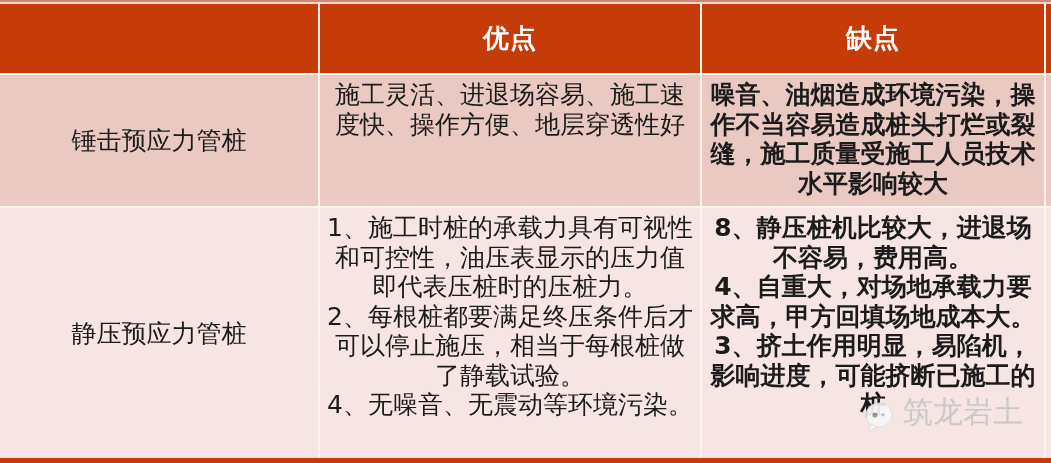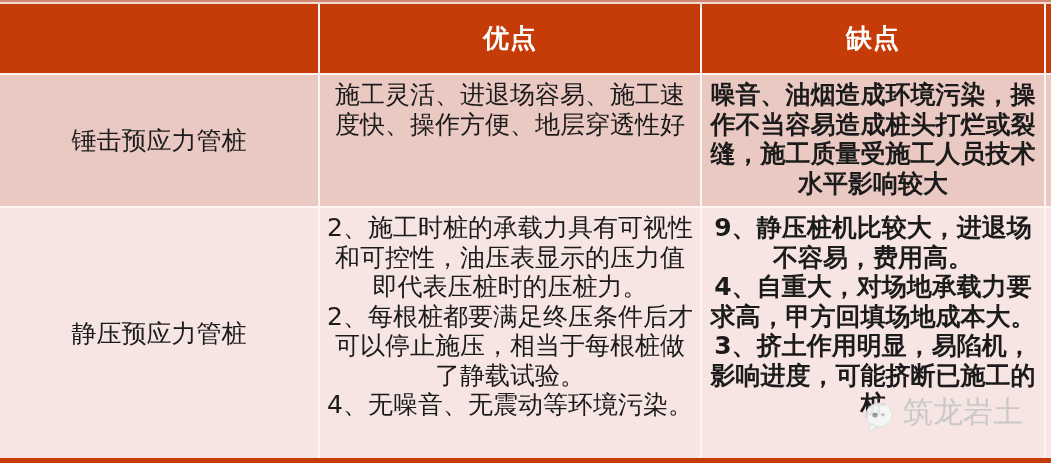--- a/index.html
+++ b/index.html
@@ -66,26 +66,26 @@
     <div class="r1 c-body">
       <p>施工灵活、进退场容易、施工速度快、操作方便、地层穿透性好</p>
     </div>
     <div class="r1 c-body narrow">
       <p>噪音、油烟造成环境污染，操作不当容易造成桩头打烂或裂缝，施工质量受施工人员技术水平影响较大</p>
     </div>
     <div class="r1"></div>
 
     <div class="r2 c-label">静压预应力管桩</div>
     <div class="r2 c-body">
-      <p>2、施工时桩的承载力具有可视性和可控性，油压表显示的压力值即代表压桩时的压桩力。</p>
+      <p>1、施工时桩的承载力具有可视性和可控性，油压表显示的压力值即代表压桩时的压桩力。</p>
       <p>2、每根桩都要满足终压条件后才可以停止施压，相当于每根桩做了静载试验。</p>
       <p>4、无噪音、无震动等环境污染。</p>
     </div>
     <div class="r2 c-body narrow">
-      <p>9、静压桩机比较大，进退场不容易，费用高。</p>
+      <p>8、静压桩机比较大，进退场不容易，费用高。</p>
       <p>4、自重大，对场地承载力要求高，甲方回填场地成本大。</p>
       <p>3、挤土作用明显，易陷机，影响进度，可能挤断已施工的桩</p>
     </div>
     <div class="r2"></div>
 
   </div>
 
   <div class="bottom-bar"></div>
 
   <div class="watermark">

